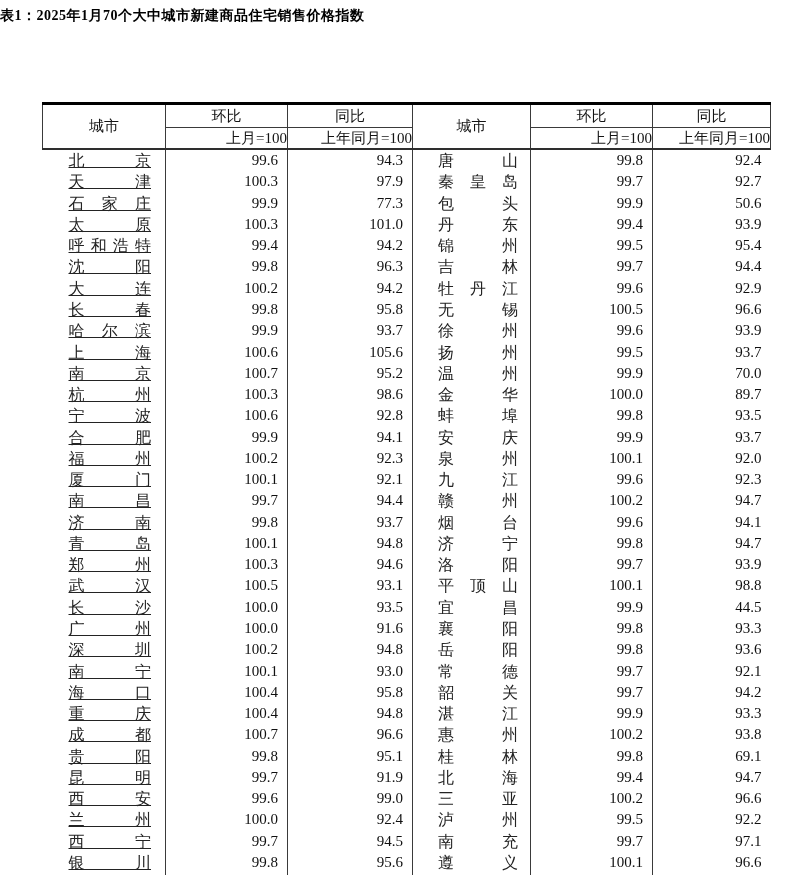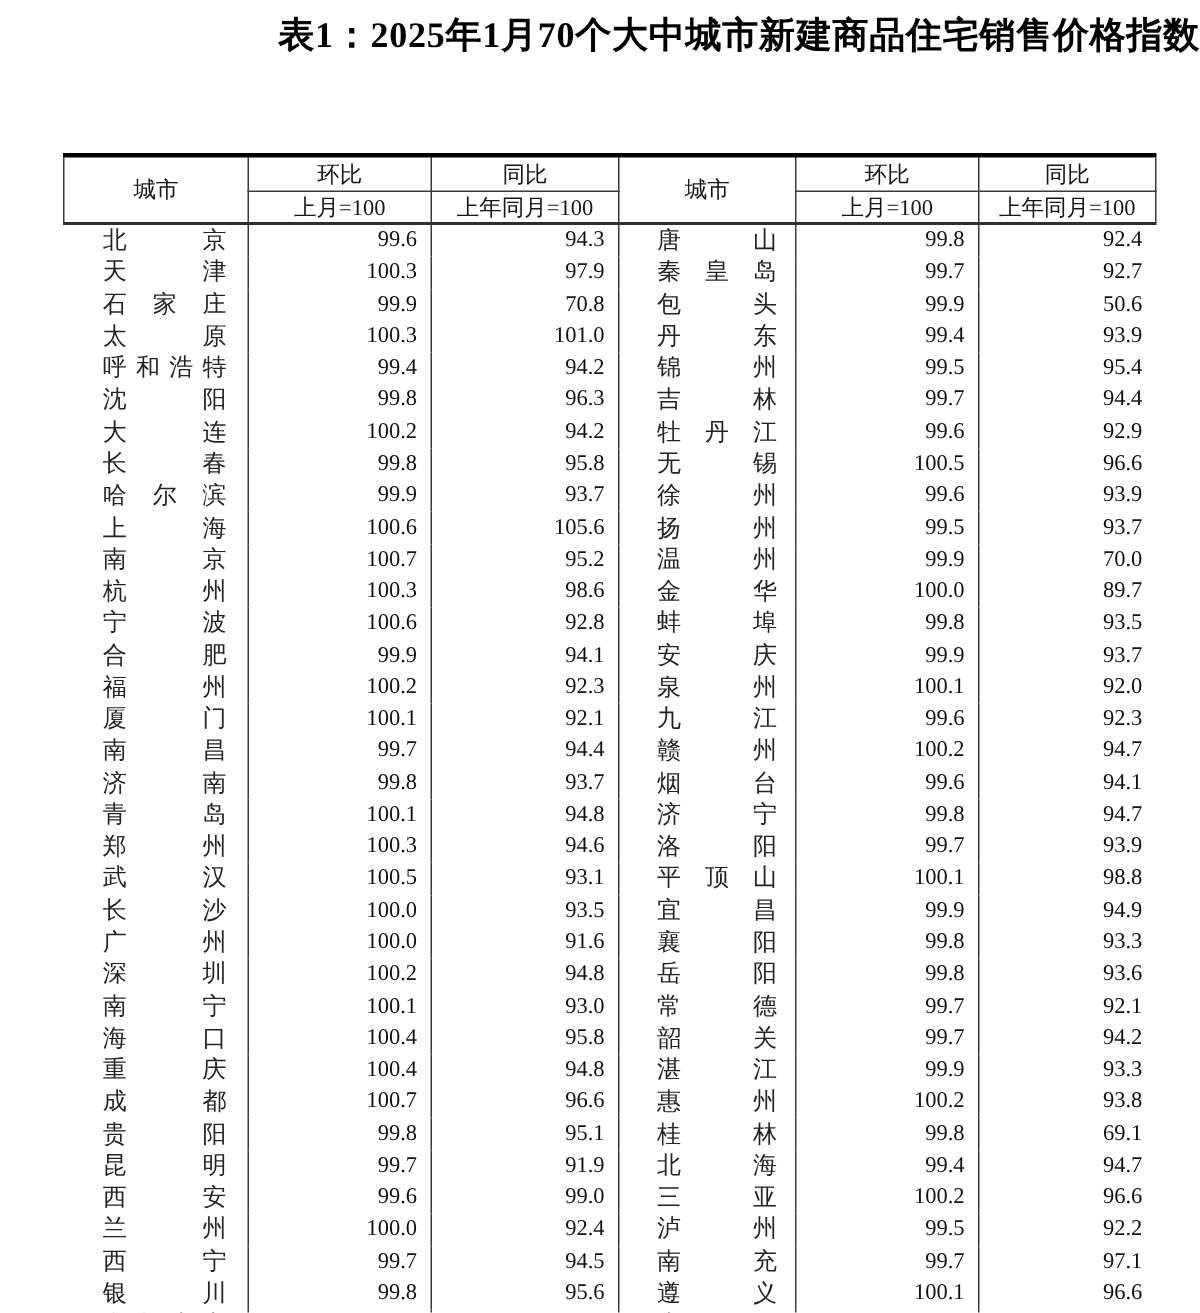--- a/index.html
+++ b/index.html
@@ -2,41 +2,41 @@
 <html><head>
 <meta charset="utf-8">
 <style>
   html,body { margin:0; padding:0; }
   body {
     width:800px; height:875px; background:#ffffff; position:relative;
     font-family:"Liberation Serif","DejaVu Serif",serif; color:#1d1d1d;
     -webkit-font-smoothing:antialiased;
   }
   .page-title {
-    text-align:right; padding-top:7px; font-size:24px; font-weight:bold;
+    text-align:left; padding-top:7px; font-size:14px; font-weight:bold;
     color:#000; letter-spacing:0.5px;
   }
   .table-wrap { position:absolute; left:42px; top:70px; width:728px; }
   table.price-table {
     width:728px; border-collapse:collapse; table-layout:fixed;
     border-top:3px solid #000; border-bottom:3px solid #000;margin-top:32px;
   }
   thead { border-bottom:2px solid #2e2e2e; }
   thead th {
     font-weight:normal; font-size:15px; text-align:center; padding:0;
     border:1px solid #3a3a3a; border-top:none; color:#141414;
   }
   thead tr.h1 th { height:22px; }
-  thead tr.h2 th { height:20px; }
+  thead tr.h2 th { height:20px;text-align:right; }
   tbody td {
     height:21.28px; padding:0; font-size:15px; line-height:21px;
     border-left:1px solid #3a3a3a; border-right:1px solid #3a3a3a;
     overflow:hidden; white-space:nowrap;
   }
-  tbody tr td:first-child { border-left:none; }
+  tbody tr td:first-child { border-left:none;text-decoration:underline; }
   tbody tr td:last-child  { border-right:none; }
   td.num { text-align:right; padding-right:9px; color:#101010; }
   td.city {
     font-size:16px; color:#232323;
     text-align:justify; text-align-last:justify;
     padding:0 14px 0 26px;
   }
   td.city.r { padding:0 12px 0 25px; }
 </style>
 </head>
@@ -84,21 +84,21 @@
           <td class="city">天津</td>
           <td class="num">100.3</td>
           <td class="num">97.9</td>
           <td class="city r">秦皇岛</td>
           <td class="num">99.7</td>
           <td class="num">92.7</td>
         </tr>
           <tr>
           <td class="city">石家庄</td>
           <td class="num">99.9</td>
-          <td class="num">70.8</td>
+          <td class="num">77.3</td>
           <td class="city r">包头</td>
           <td class="num">99.9</td>
           <td class="num">50.6</td>
         </tr>
           <tr>
           <td class="city">太原</td>
           <td class="num">100.3</td>
           <td class="num">101.0</td>
           <td class="city r">丹东</td>
           <td class="num">99.4</td>
@@ -239,21 +239,21 @@
           <td class="city r">平顶山</td>
           <td class="num">100.1</td>
           <td class="num">98.8</td>
         </tr>
           <tr>
           <td class="city">长沙</td>
           <td class="num">100.0</td>
           <td class="num">93.5</td>
           <td class="city r">宜昌</td>
           <td class="num">99.9</td>
-          <td class="num">94.9</td>
+          <td class="num">44.5</td>
         </tr>
           <tr>
           <td class="city">广州</td>
           <td class="num">100.0</td>
           <td class="num">91.6</td>
           <td class="city r">襄阳</td>
           <td class="num">99.8</td>
           <td class="num">93.3</td>
         </tr>
           <tr>

